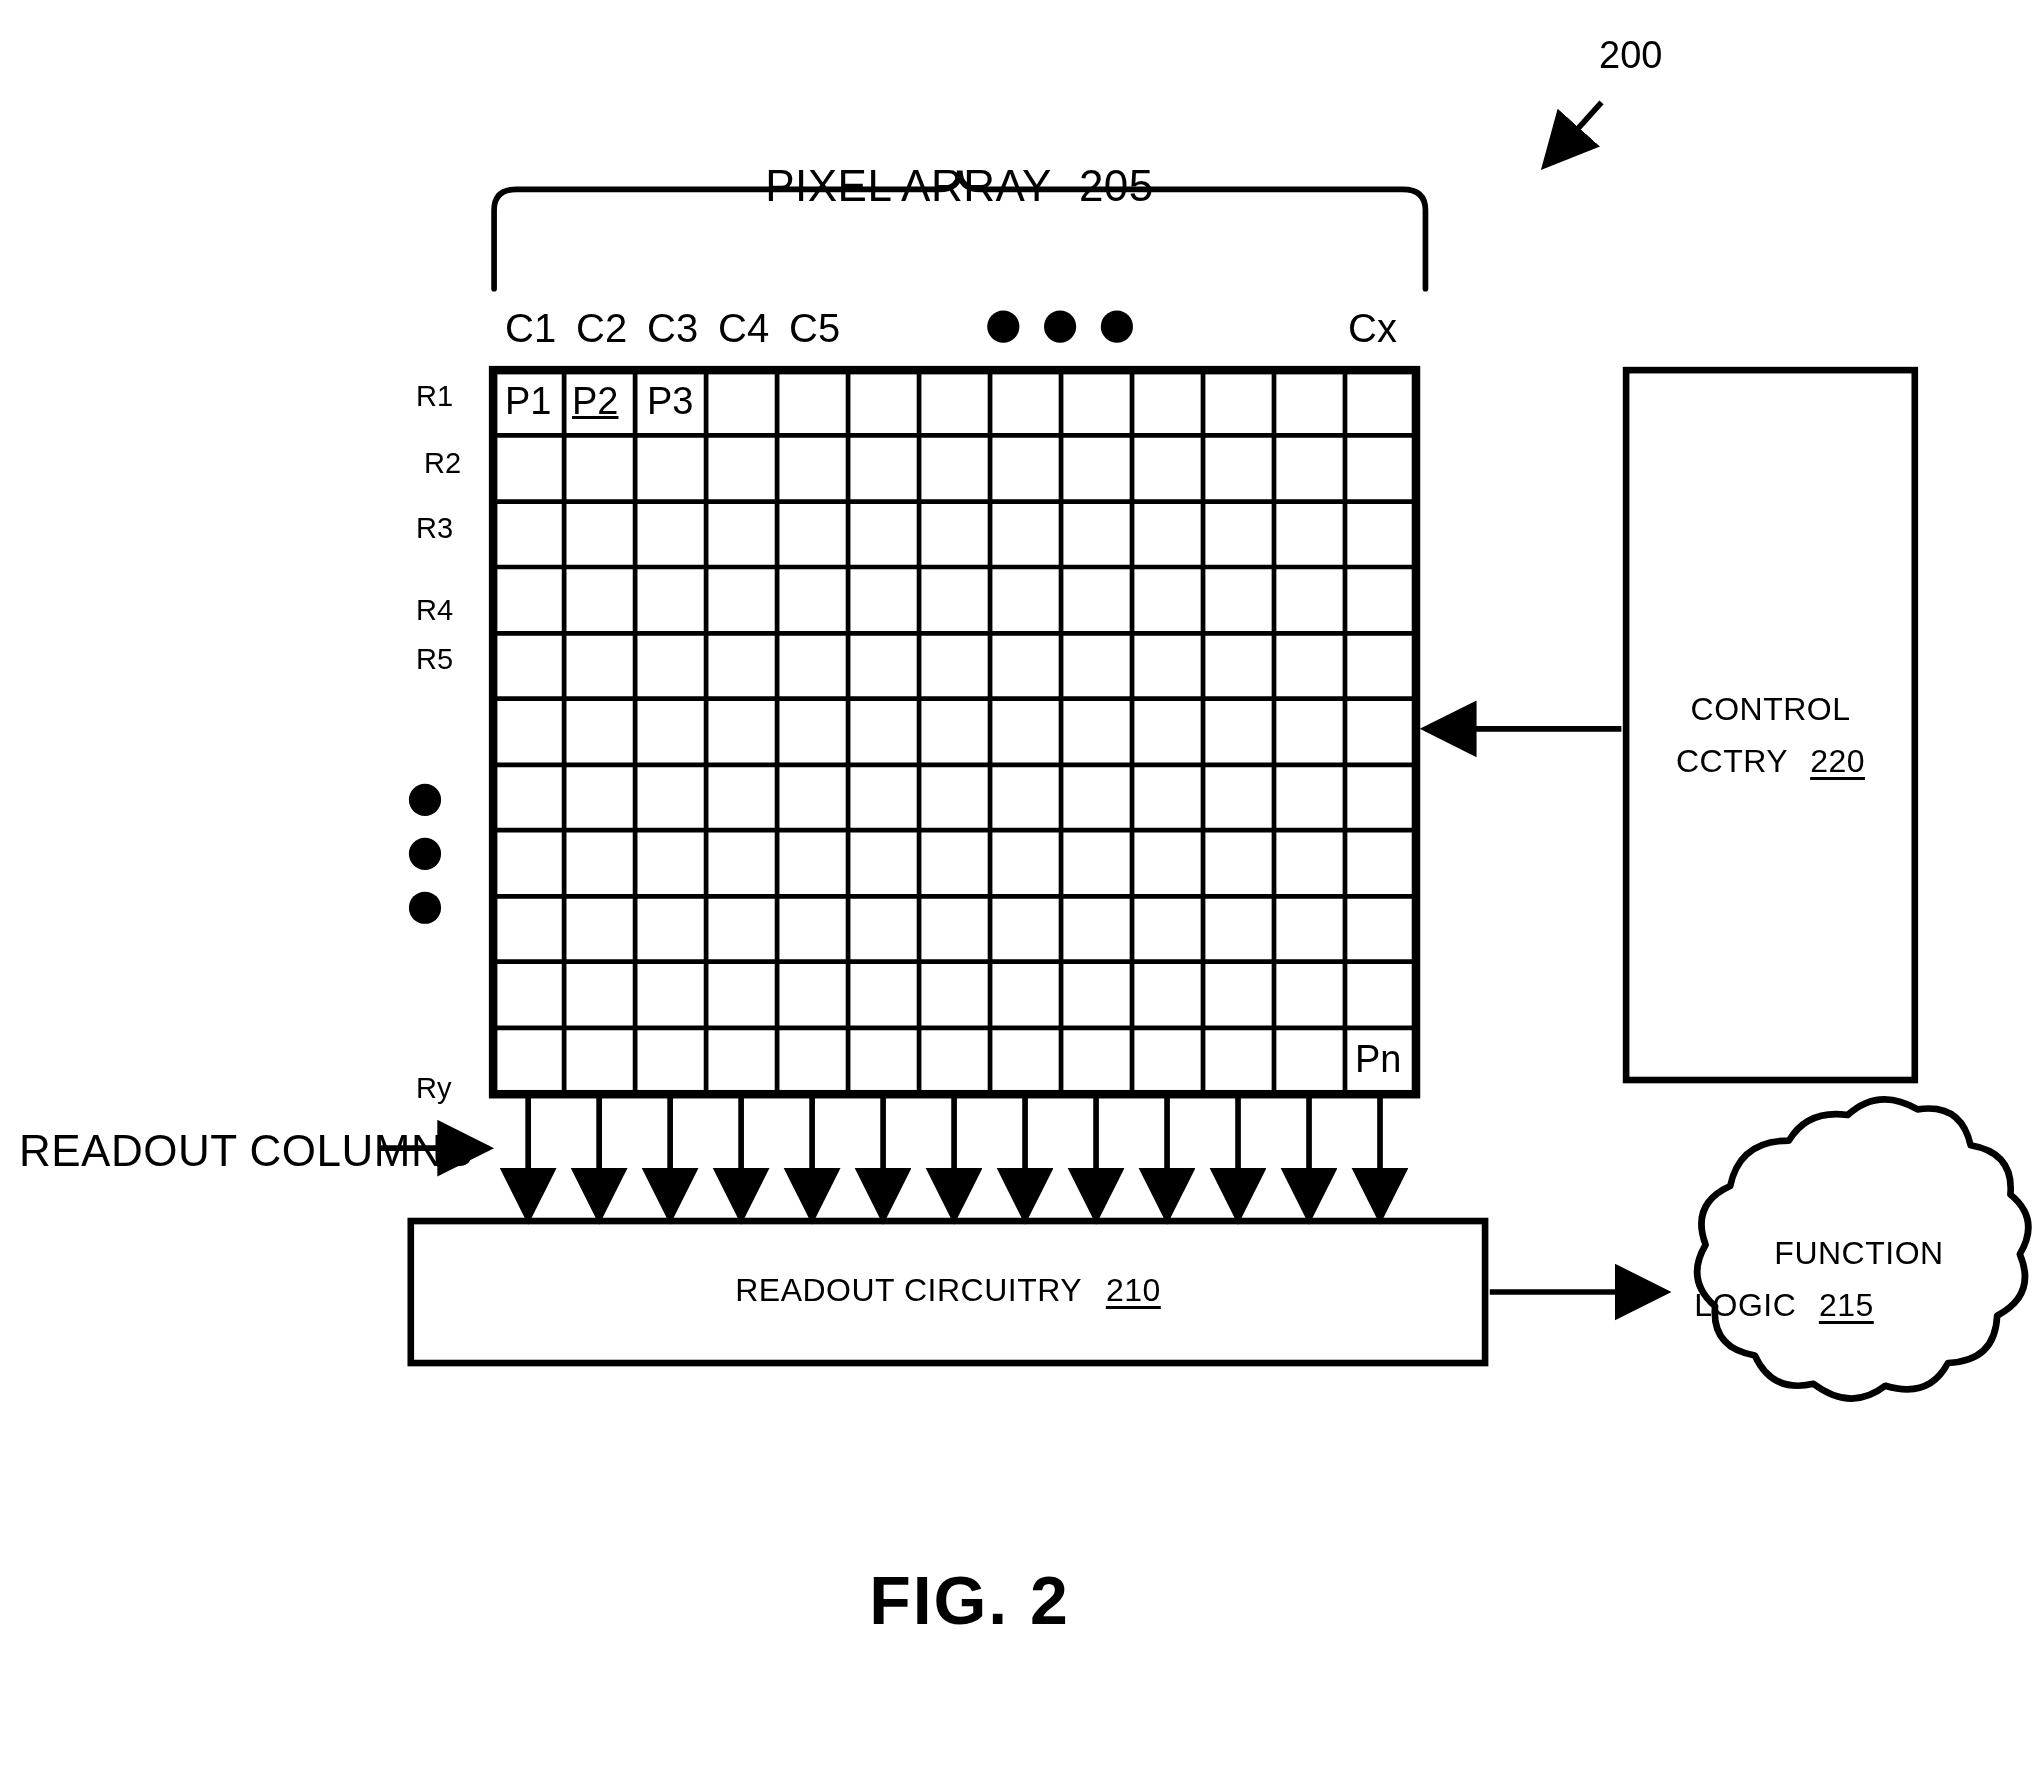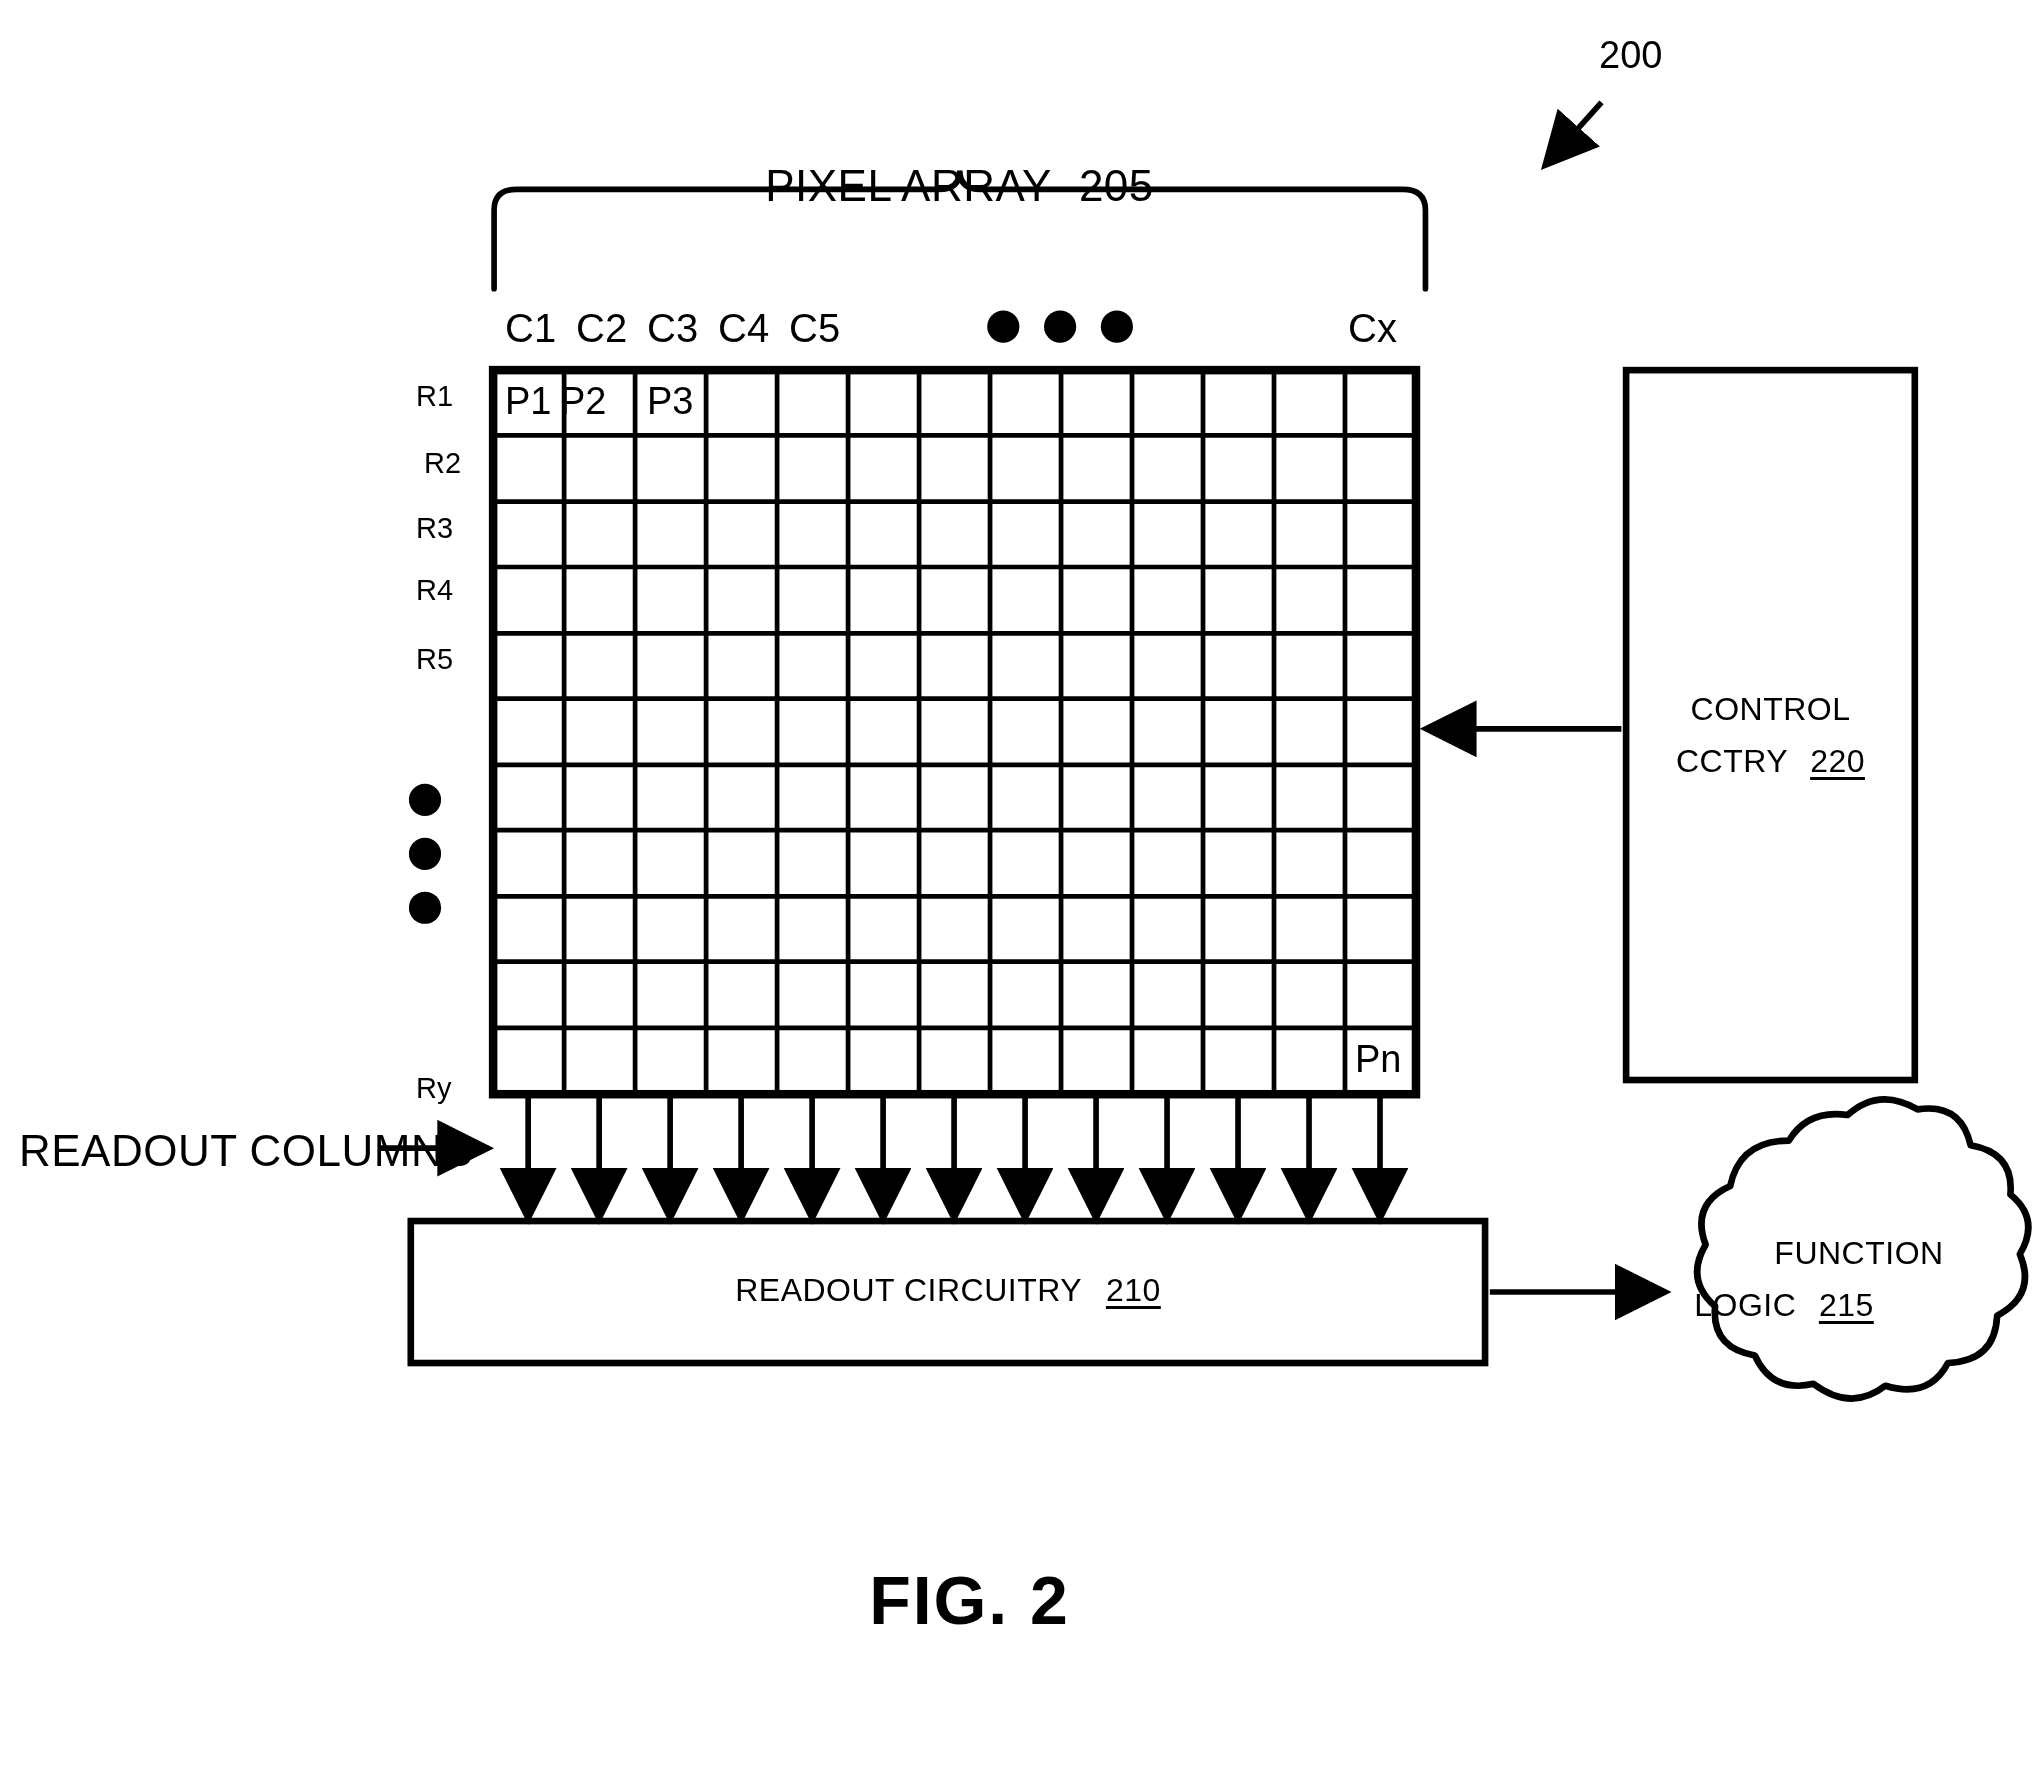--- a/index.html
+++ b/index.html
@@ -203,26 +203,26 @@
   <div class="lbl col-label" style="left:505px; top:308px;">C1</div>
   <div class="lbl col-label" style="left:576px; top:308px;">C2</div>
   <div class="lbl col-label" style="left:647px; top:308px;">C3</div>
   <div class="lbl col-label" style="left:718px; top:308px;">C4</div>
   <div class="lbl col-label" style="left:789px; top:308px;">C5</div>
   <div class="lbl col-label" style="left:1348px; top:308px;">Cx</div>
 
   <div class="lbl row-label" style="left:416px; top:382px;">R1</div>
   <div class="lbl row-label" style="left:424px; top:449px;">R2</div>
   <div class="lbl row-label" style="left:416px; top:514px;">R3</div>
-  <div class="lbl row-label" style="left:416px; top:576px;">R4</div>
+  <div class="lbl row-label" style="left:416px; top:596px;">R4</div>
   <div class="lbl row-label" style="left:416px; top:645px;">R5</div>
   <div class="lbl row-label" style="left:416px; top:1074px;">Ry</div>
 
   <div class="lbl cell-label" style="left:505px; top:382px;">P1</div>
-  <div class="lbl cell-label" style="left:560px; top:382px;">P2</div>
+  <div class="lbl cell-label" style="left:572px; top:382px;text-decoration:underline;">P2</div>
   <div class="lbl cell-label" style="left:647px; top:382px;">P3</div>
   <div class="lbl cell-label" style="left:1355px; top:1040px;">Pn</div>
 
   <div class="lbl title-label" style="left:19px; top:1129px;">READOUT COLUMNS</div>
 
   <div class="center-block box-label" style="left:411px; top:1272px; width:1074px;">
     <span>READOUT CIRCUITRY</span>
     <span style="display:inline-block; width:15px;"></span><span class="underline-ref">210</span>
   </div>
 

